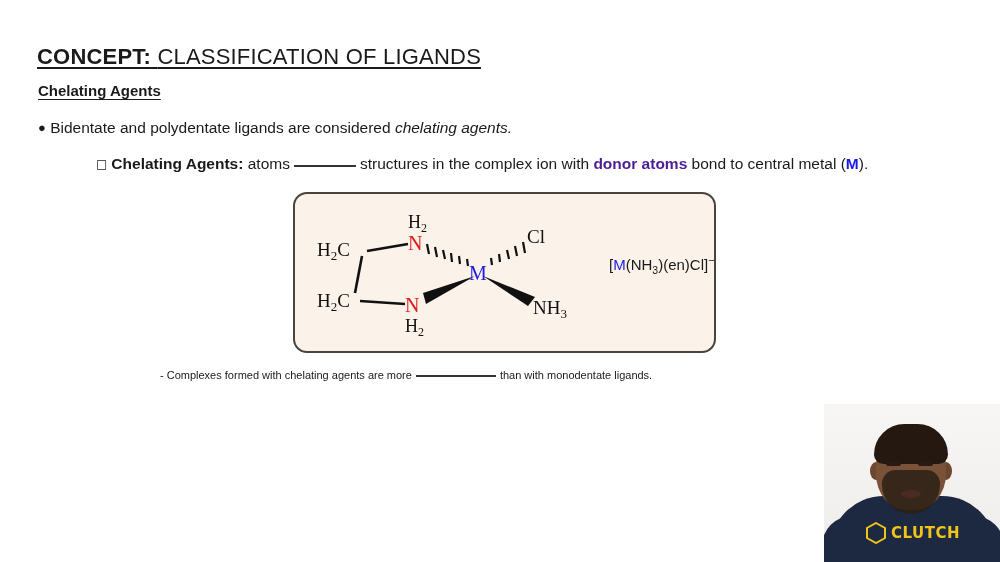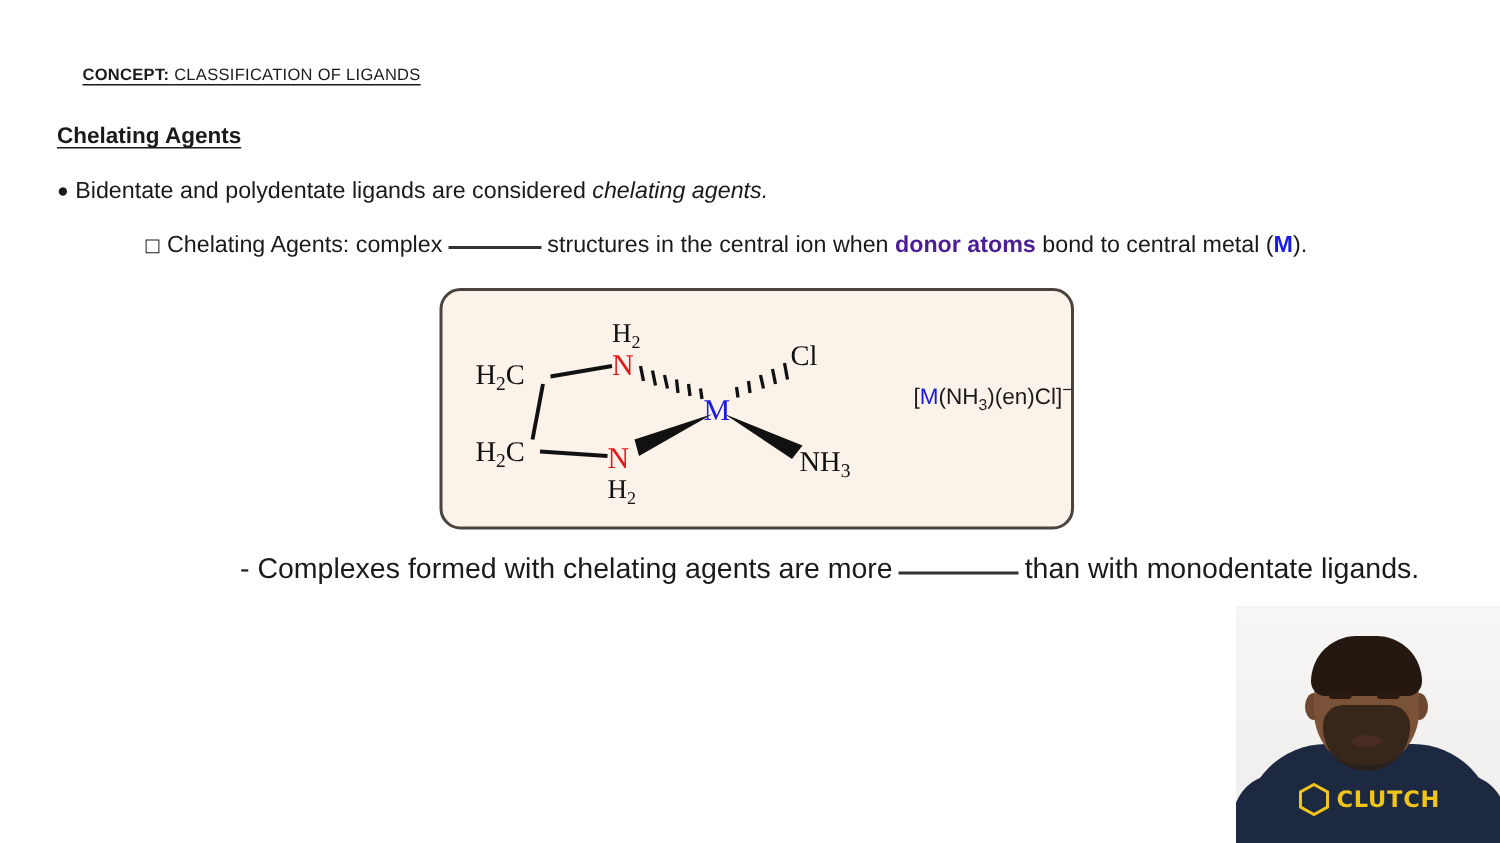--- a/index.html
+++ b/index.html
@@ -9,22 +9,22 @@
   body {
     width: 1000px; height: 562px;
     position: relative;
     overflow: hidden;
     font-family: "Liberation Sans", sans-serif;
     color: #1a1a1a;
   }
 
   
   .concept-line {
-    position: absolute; left: 55px; top: 44px;
-    font-size: 11px; letter-spacing: .2px;
+    position: absolute; left: 37px; top: 44px;
+    font-size: 22px; letter-spacing: .2px;
     white-space: nowrap;
     text-align: center;
   }
   .concept-line .kw { font-weight: bold; }
   .concept-line .ul { text-decoration: underline; text-underline-offset: 3px; }
 
   .subhead {
     position: absolute; left: 38px; top: 82px;
     font-size: 15px; font-weight: bold;
     text-decoration: underline; text-underline-offset: 3px;
@@ -40,21 +40,21 @@
   .ital { font-style: italic; }
 
   .bullet2 {
     position: absolute; left: 96px; top: 155px;
     font-size: 15.5px; white-space: nowrap;
   }
   .sqbullet {
     font-size: 12px; vertical-align: 1px; margin-right: 4px;
     font-family: "DejaVu Sans", sans-serif;
   }
-  .b { font-weight: normal; }
+  .b { font-weight: bold; }
   .red { color: #4c1d95; font-weight: bold; }
   .blue { color: #1a1ae6; font-weight: bold; }
   .blank-sm {
     display: inline-block; width: 62px;
     border-bottom: 2px solid #333; margin: 0 4px;
     vertical-align: 2px;
   }
   .blank-md {
     display: inline-block; width: 80px;
     border-bottom: 2px solid #333; margin: 0 4px;
@@ -77,21 +77,21 @@
     font-size: 15px; color: #1a1a1a;
     white-space: nowrap;
   }
   .formula .blue { font-weight: normal; }
   .formula sub { font-size: 10.5px; }
   .formula sup { font-size: 11px; }
 
   
   .note {
     position: absolute; left: 160px; top: 369px;
-    font-size: 19px; white-space: nowrap;
+    font-size: 11px; white-space: nowrap;
   }
 
   
   .cam {
     position: absolute; left: 824px; top: 404px;
     width: 183px; height: 158px;
     overflow: hidden;
     background: #701a75;
     text-decoration: underline;
   }
@@ -179,21 +179,21 @@
 
 <div class="subhead">Chelating Agents</div>
 
 <div class="bullet1">
   <span class="dot">●</span>
   <span>Bidentate and polydentate ligands are considered </span><span class="ital">chelating agents.</span>
 </div>
 
 <div class="bullet2">
   <span class="sqbullet">□</span><span class="b">Chelating Agents:</span>
-  <span>complex</span><span class="blank-sm"></span><span>structures in the central ion when</span>
+  <span>atoms</span><span class="blank-sm"></span><span>structures in the complex ion with</span>
   <span class="red">donor atoms</span>
   <span>bond to central metal (</span><span class="blue">M</span><span>).</span>
 </div>
 
 <div class="struct-box">
   <svg class="struct-svg" width="419" height="157" viewBox="0 0 419 157">
 
     <line x1="72" y1="57" x2="113" y2="50" stroke="#111" stroke-width="2.6"></line>
     <line x1="67" y1="62" x2="60" y2="99" stroke="#111" stroke-width="2.6"></line>
     <line x1="65" y1="107" x2="110" y2="110" stroke="#111" stroke-width="2.6"></line>

